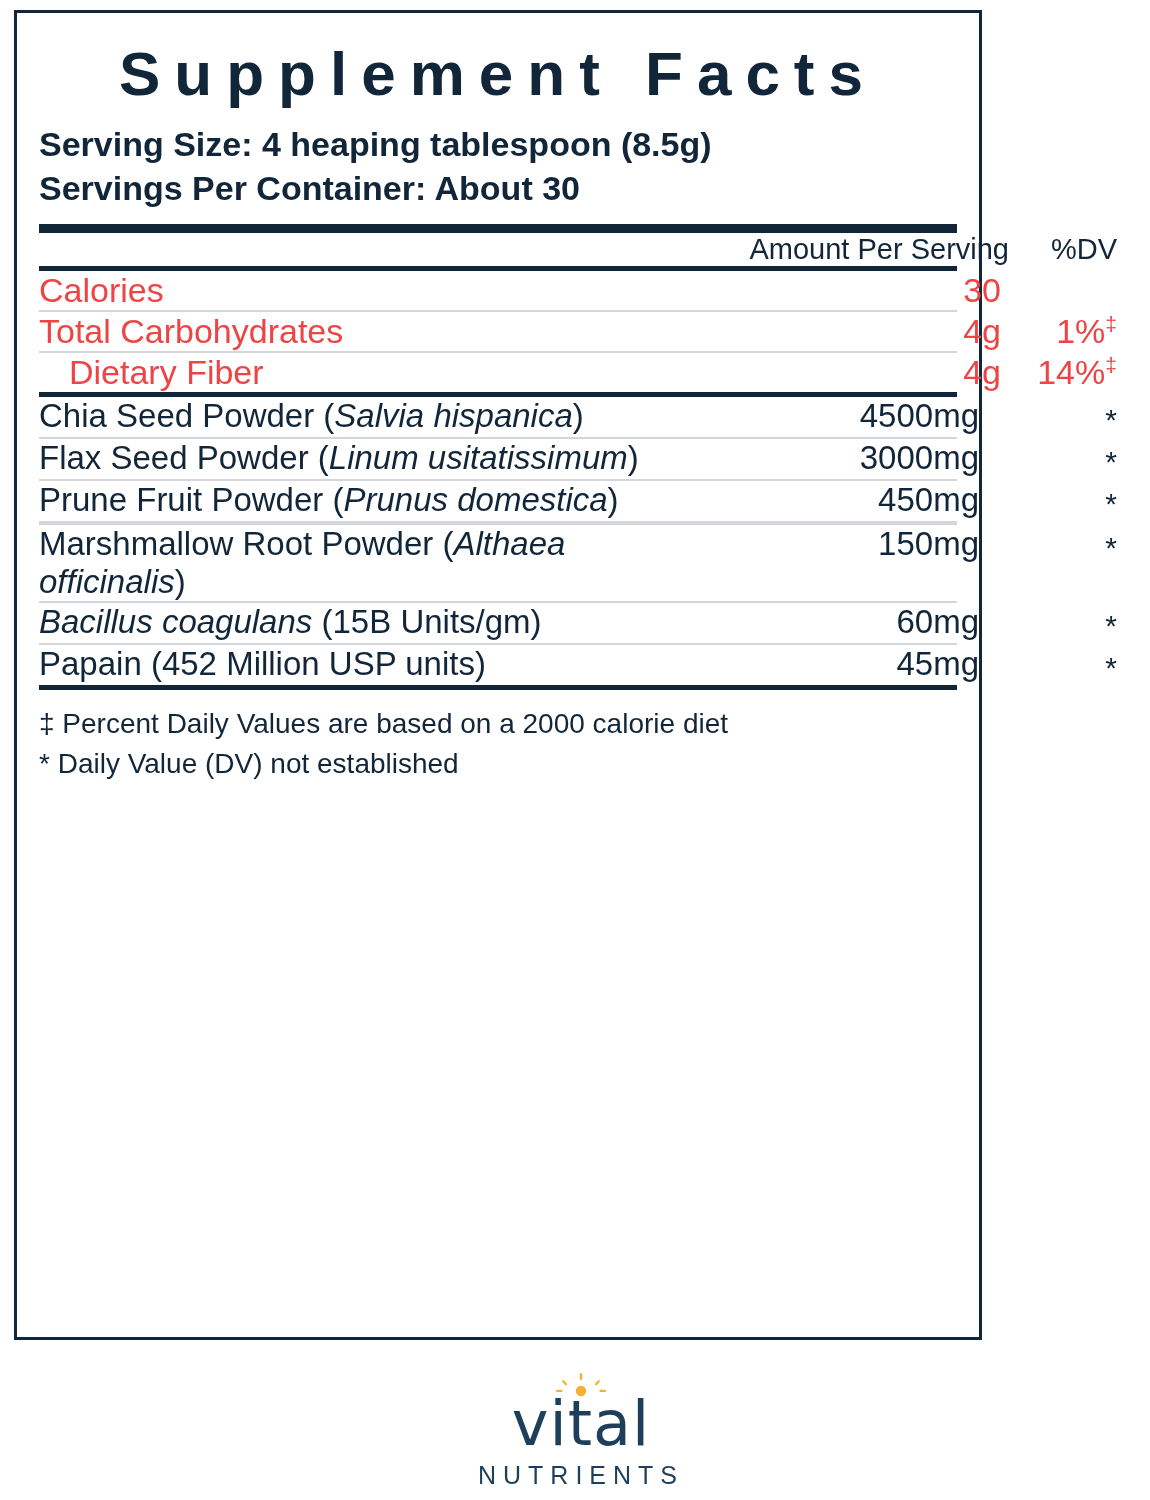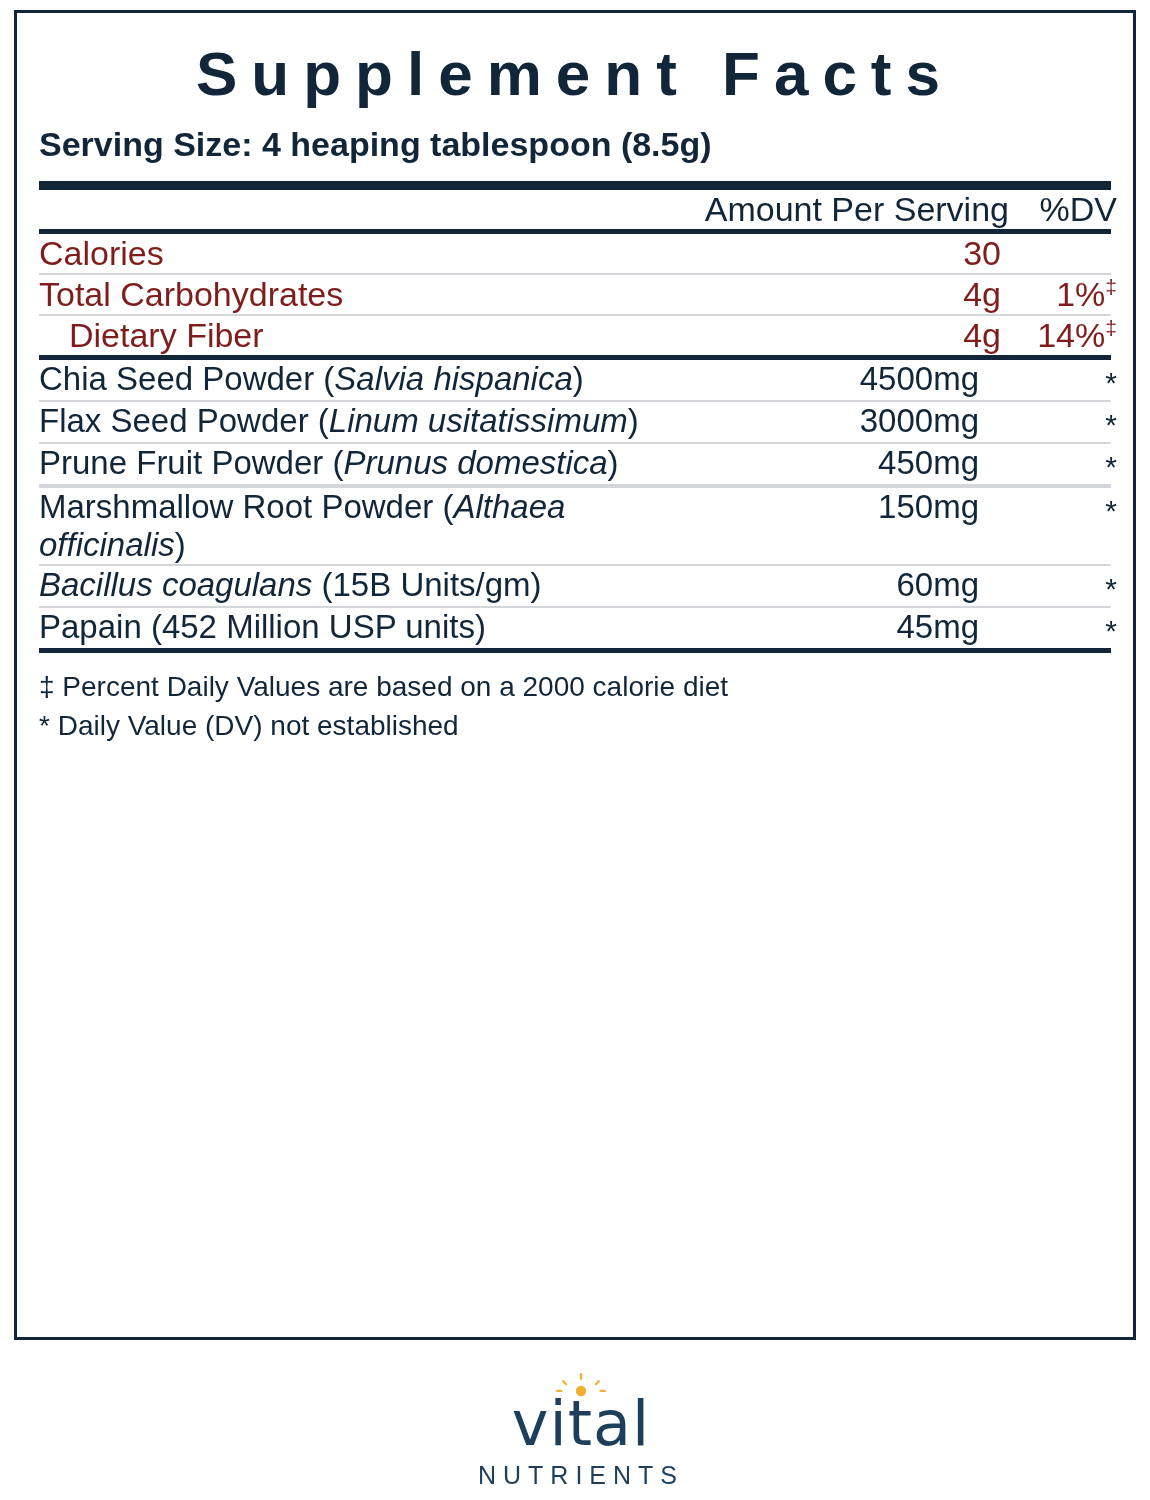--- a/index.html
+++ b/index.html
@@ -22,21 +22,21 @@
     box-sizing: border-box;
     padding: 10px 14px 0 14px;
   }
 
   
   .panel {
     position: relative;
     box-sizing: border-box;
     border: 3px solid #12263a;
     padding: 18px 22px 14px 22px;
-    width: 1122px;
+    width: 968px;
     height: 1330px;
   }
 
   .title {
     font-size: 62px;
     line-height: 1.0;
     font-weight: 700;
     letter-spacing: 14px;
     text-align: center;
     margin: 12px 0 18px 0;
@@ -72,32 +72,32 @@
   table.facts td {
     vertical-align: baseline;
     padding: 0;
   }
 
   .col-name   { width: 640px; }
   .col-amount { width: 330px; }
   .col-dv     { width: 108px; }
 
   .hdr td {
-    font-size: 34px;
+    font-size: 29px;
     font-weight: 400;
     padding: 12px 0 10px 0;
     text-align: right;
   }
   .hdr .col-name { text-align: left; }
 
   .row td {
     font-size: 34px;
     font-weight: 400;
     padding: 14px 0 13px 0;
-    color: #7f1d1d;
+    color: #ef4444;
   }
   .row .amount { text-align: right; padding-right: 8px; }
   .row .dv { text-align: right; }
 
   .indent { padding-left: 30px !important; }
 
   .ing td {
     font-size: 33px;
     padding: 13px 0 12px 0;
   }
@@ -157,20 +157,21 @@
 </head>
 <body>
 
 <div class="page">
 
   <div class="panel">
 
     <div class="title">Supplement Facts</div>
 
     <div class="serving-line">Serving Size: 4 heaping tablespoon (8.5g)</div>
+    <div class="serving-line">Servings Per Container: About 30</div>
 
     <div class="rule-thick"></div>
 
     <table class="facts">
       <colgroup>
         <col class="col-name">
           <col class="col-amount">
           <col class="col-dv">
       </colgroup>
       <tbody>

